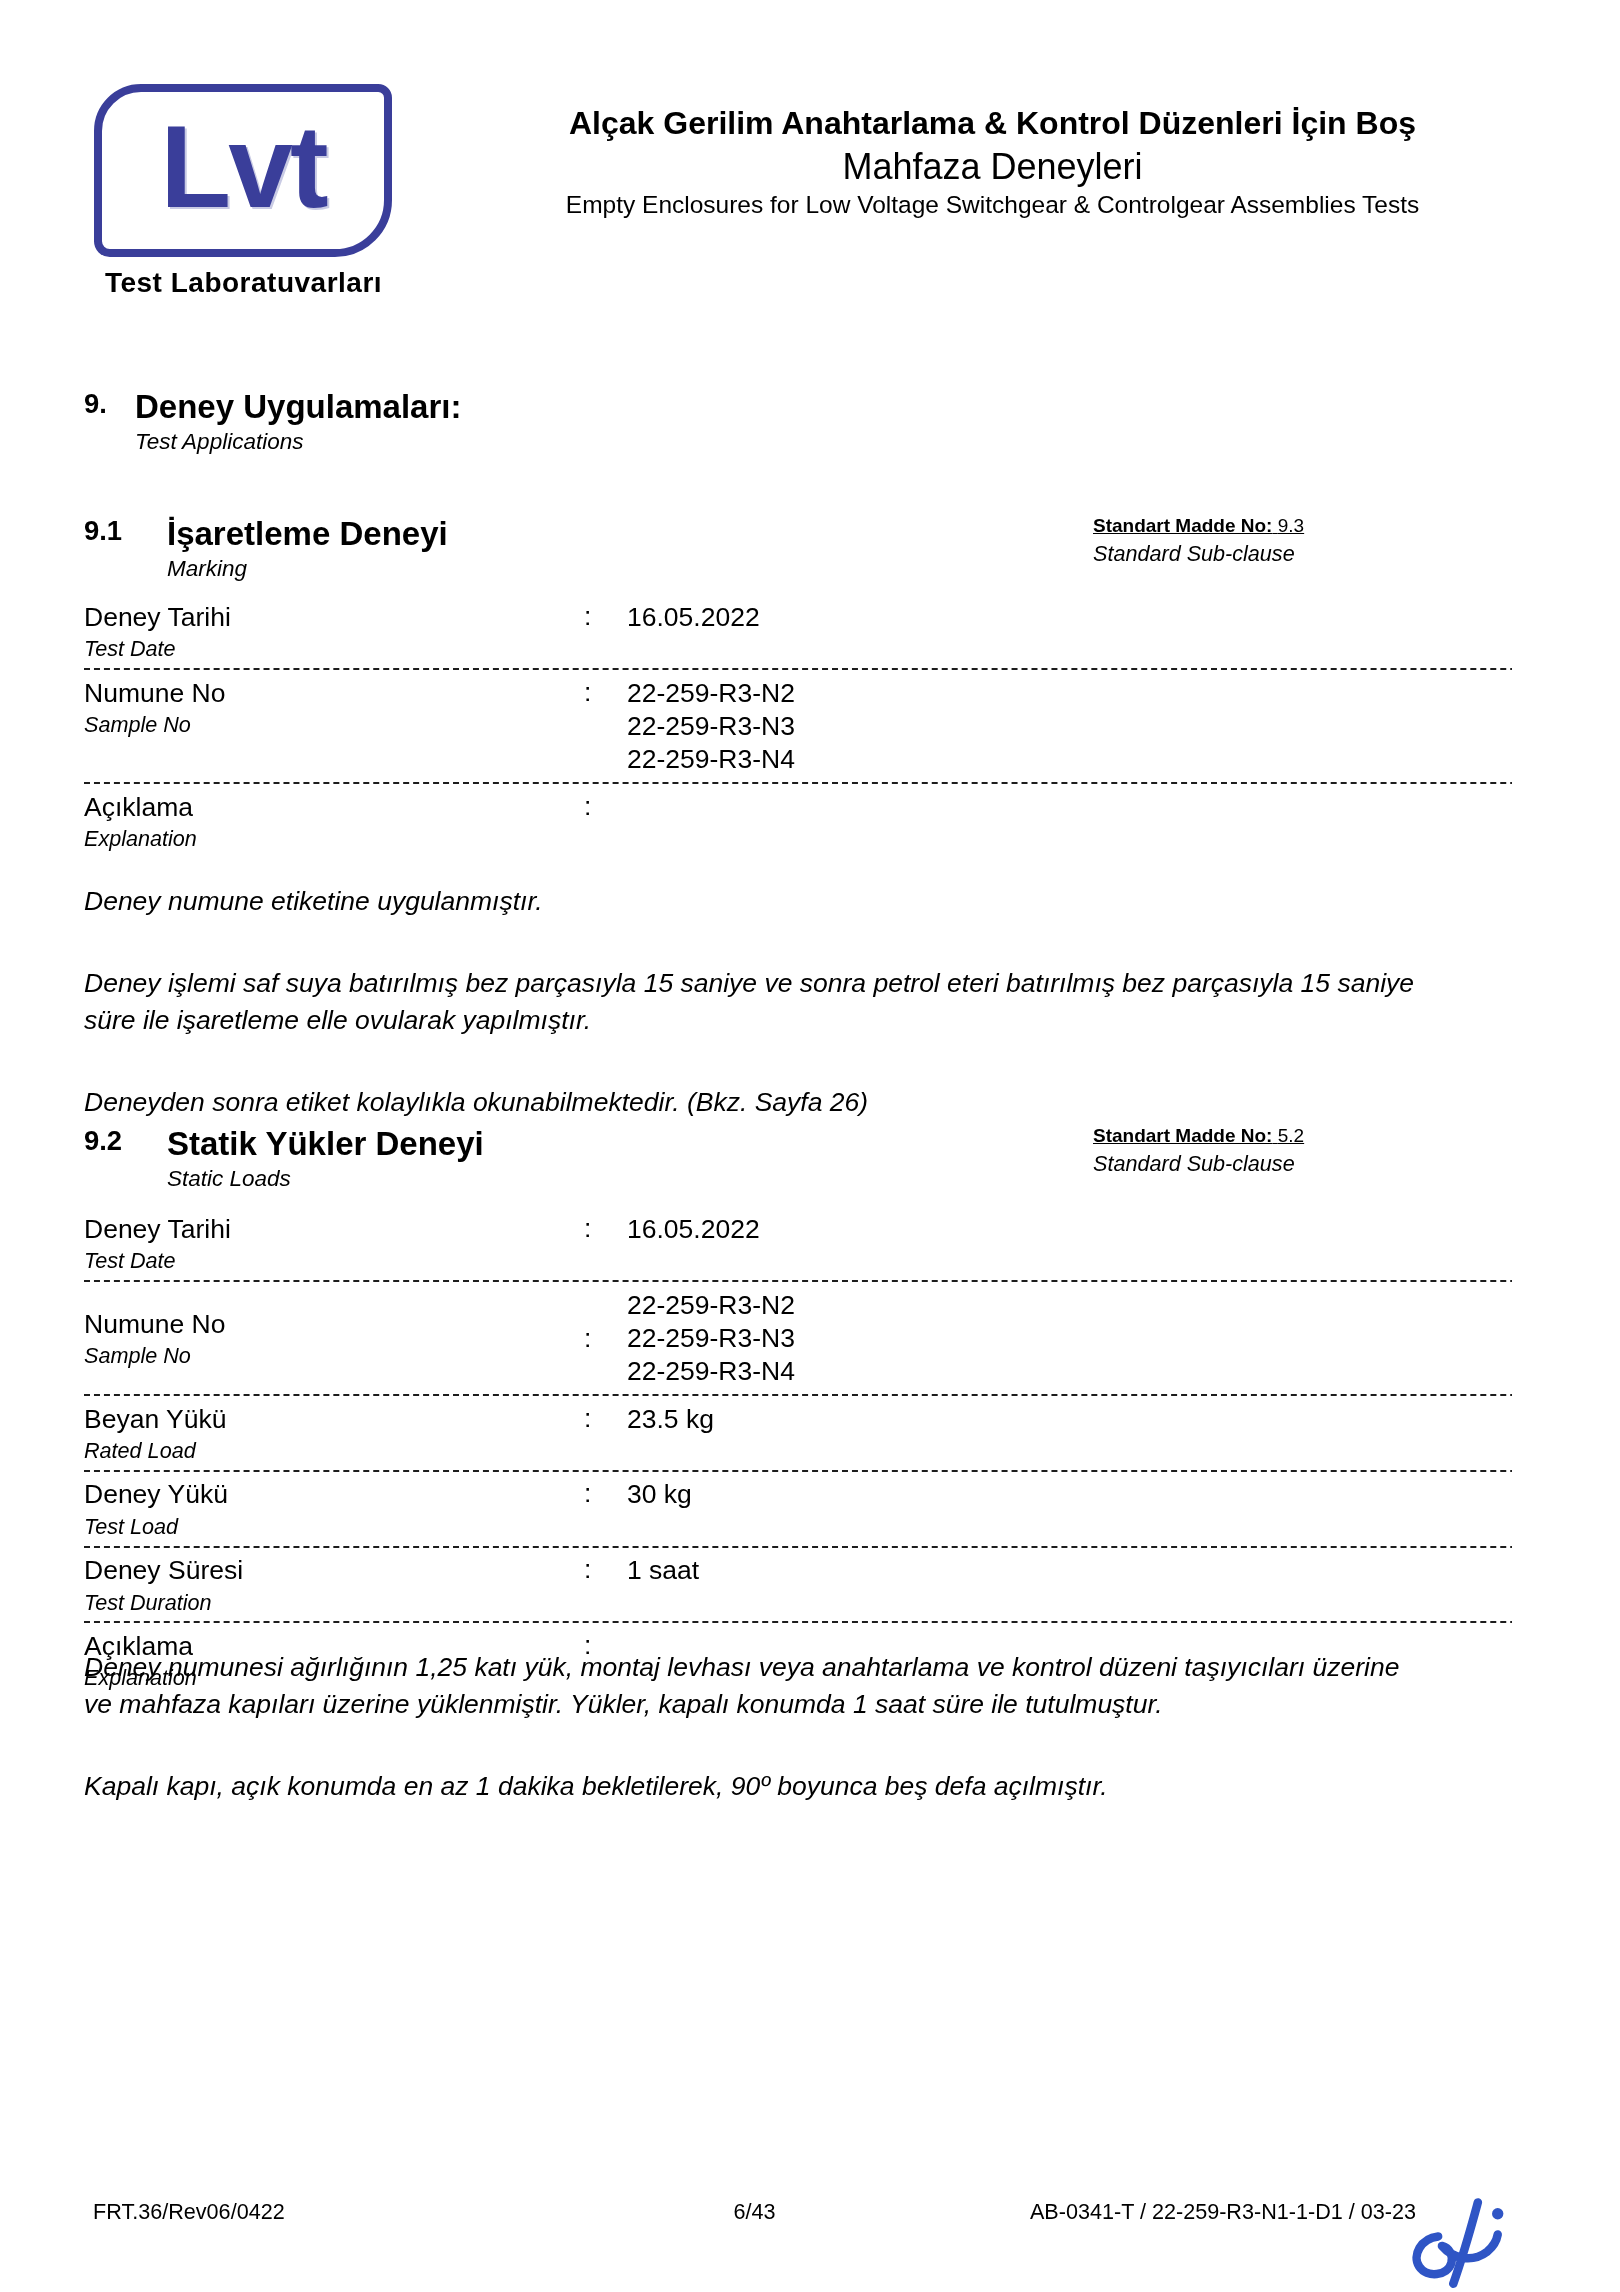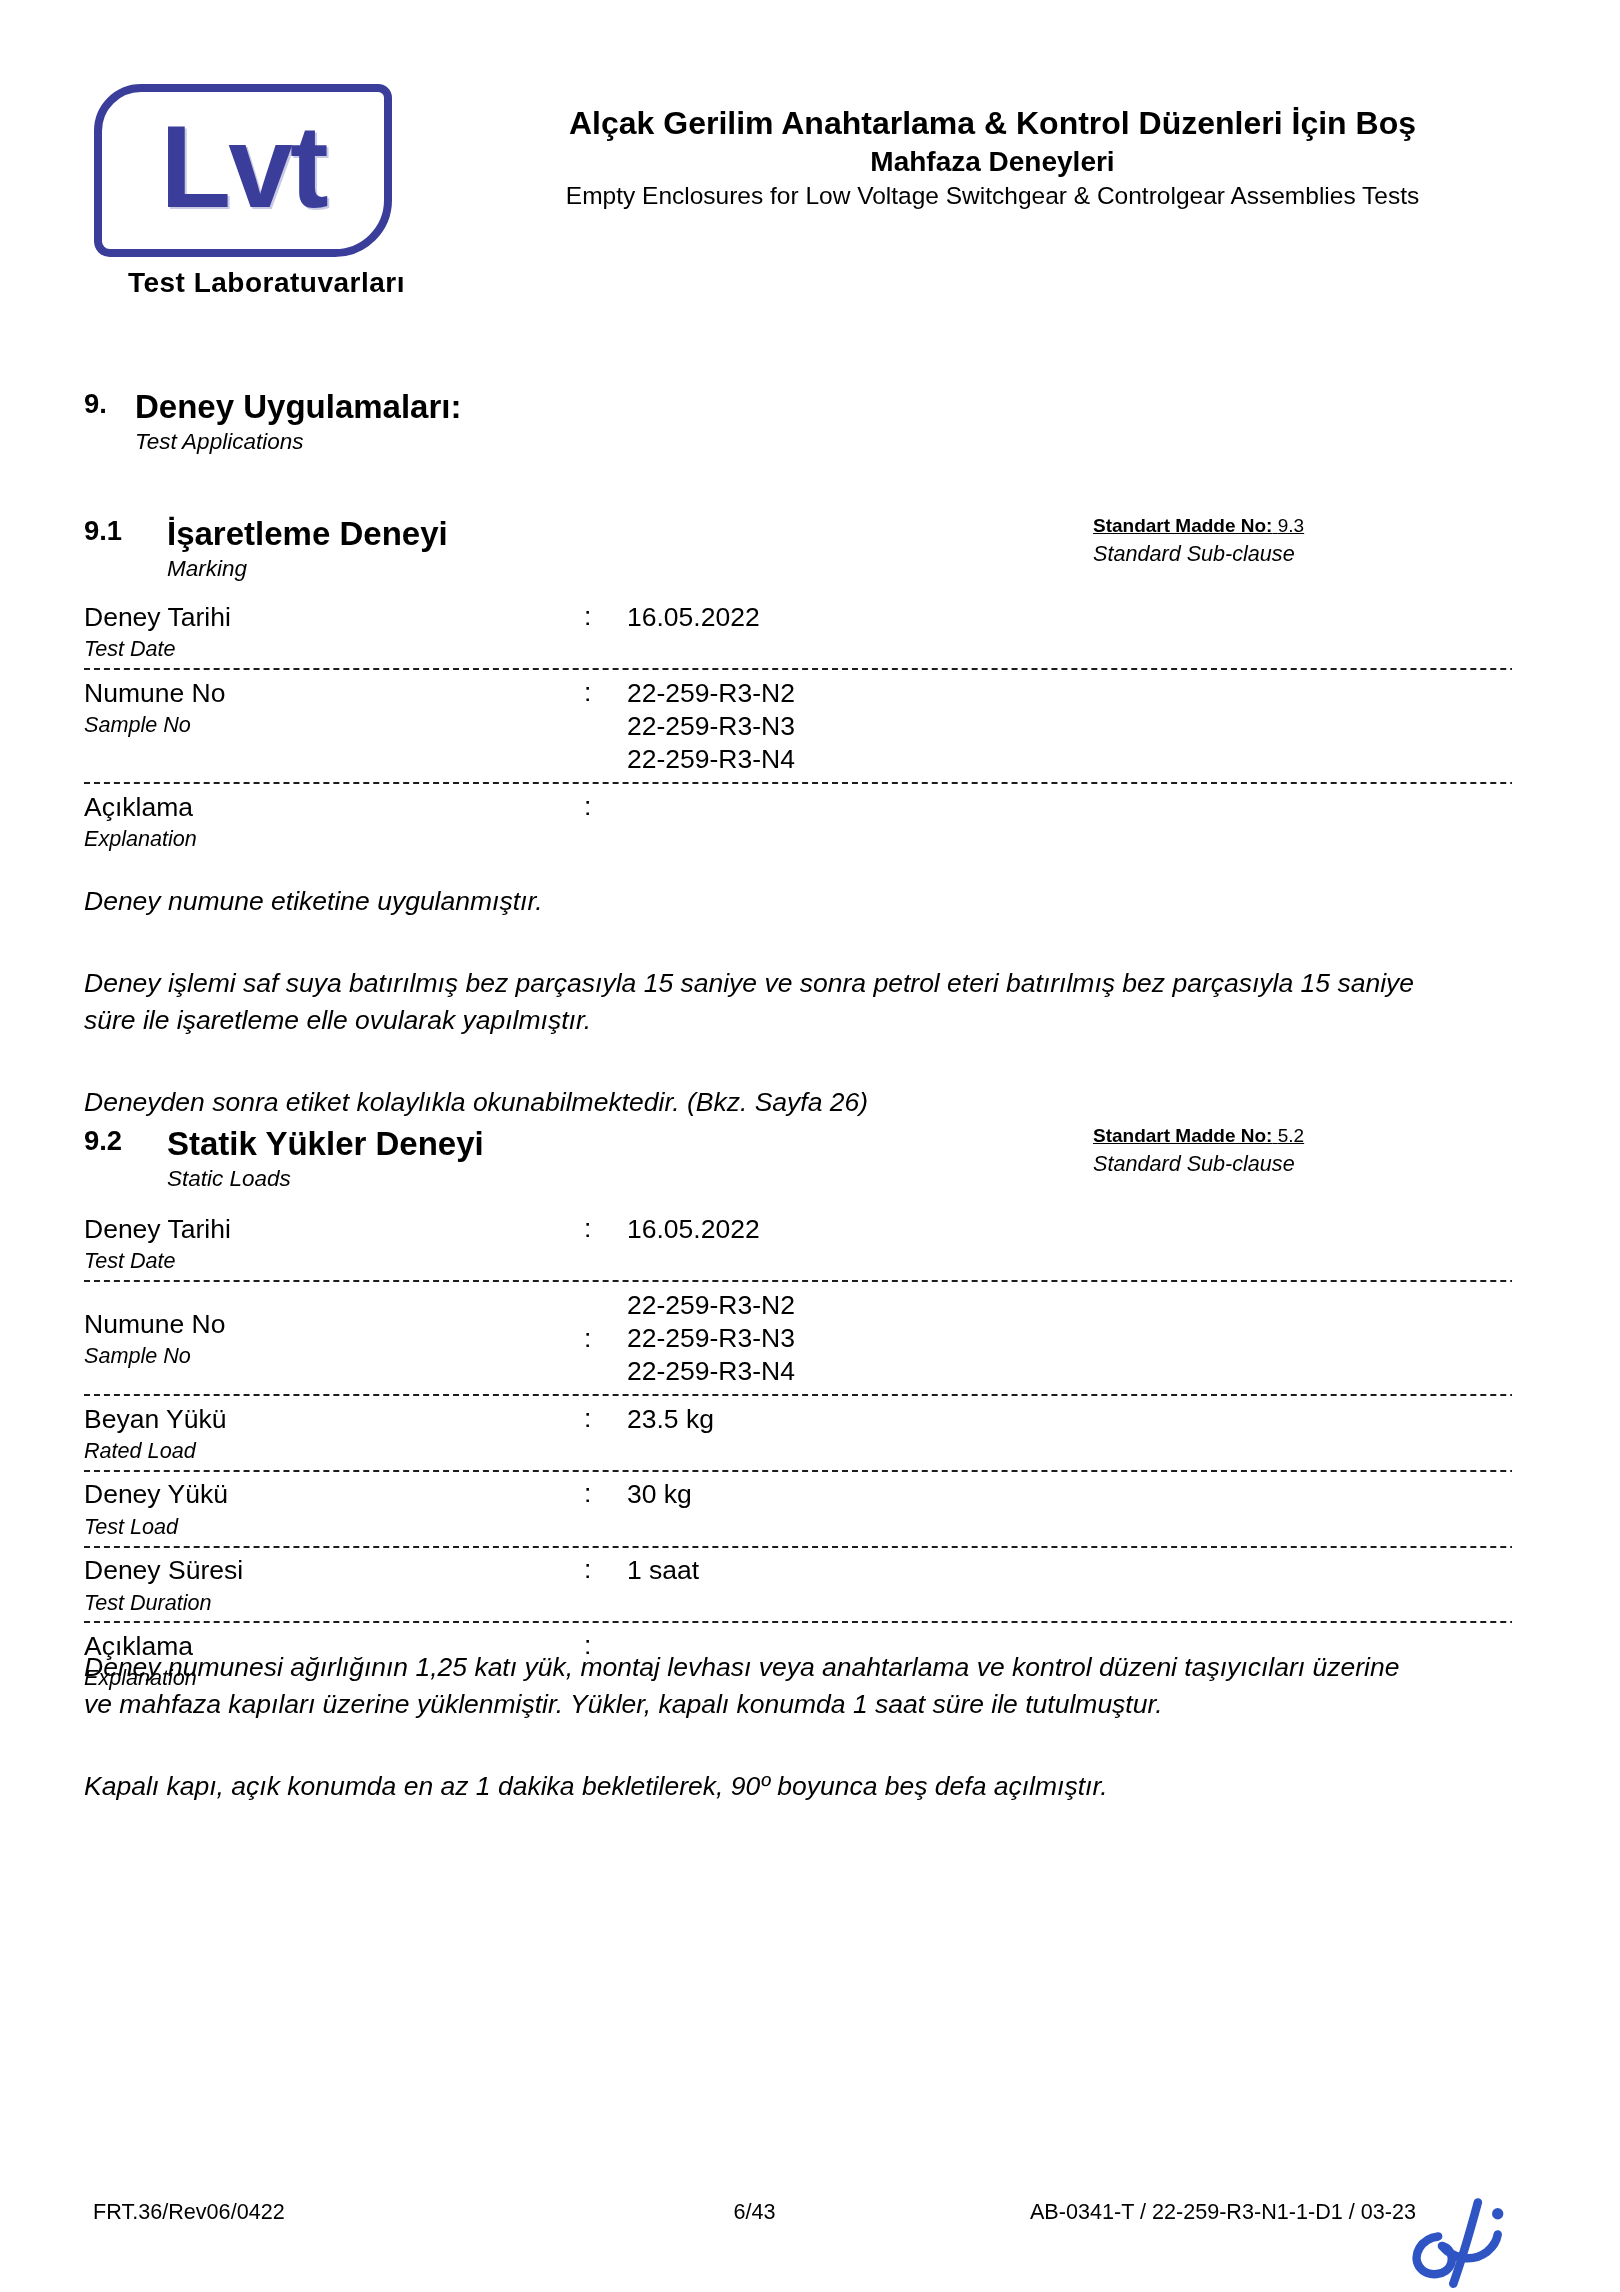--- a/index.html
+++ b/index.html
@@ -14,26 +14,26 @@
     border-radius:47px 13.7px 57px 15.7px;
     display:flex; align-items:center; justify-content:center;
     background:#fff;
   }
   .logo-text {
     font-size:116px; font-weight:bold; color:#3a3e9a; letter-spacing:-2.9px;
     line-height:1; transform:translateY(-3.9px);
     text-shadow:2px 2px 0 #c9cbe4;
   }
   .logo-caption {
-    position:absolute; left:82px; top:267px; width:323px; text-align:right;
+    position:absolute; left:82px; top:267px; width:323px; text-align:center;
     font-size:28px; font-weight:bold; letter-spacing:0.5px;
   }
   .title-block { position:absolute; left:412px; top:102px; width:1161px; text-align:center; }
   .title-tr1 { font-size:32px; font-weight:bold; line-height:1.35; }
-  .title-tr2 { font-size:28px; font-weight:bold; line-height:1.2; }
+  .title-tr2 { font-size:36px; font-weight:normal; line-height:1.2; }
   .title-en  { font-size:24.5px; margin-top:3px; }
 
   
   .sec-block { position:absolute; left:84px; right:86px; }
   .h-row { display:flex; justify-content:space-between; align-items:flex-start; }
   .h-left { display:flex; }
   .h-num { font-size:27.4px; font-weight:bold; width:83px; flex:0 0 auto; }
   .h-titles .tr { font-size:33px; font-weight:bold; }
   .h-titles .en { font-size:22.5px; font-style:italic; margin-top:2.9px; }
   .h-right { text-align:left; width:333px; flex:0 0 auto; }

